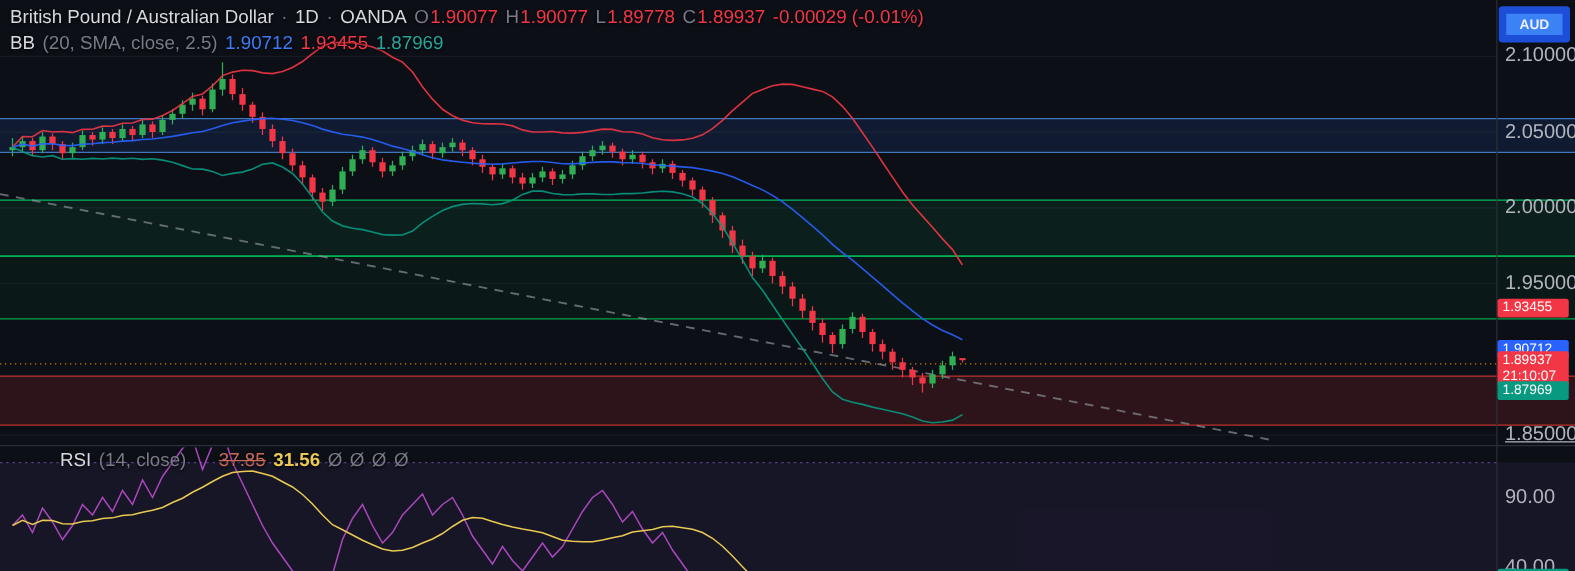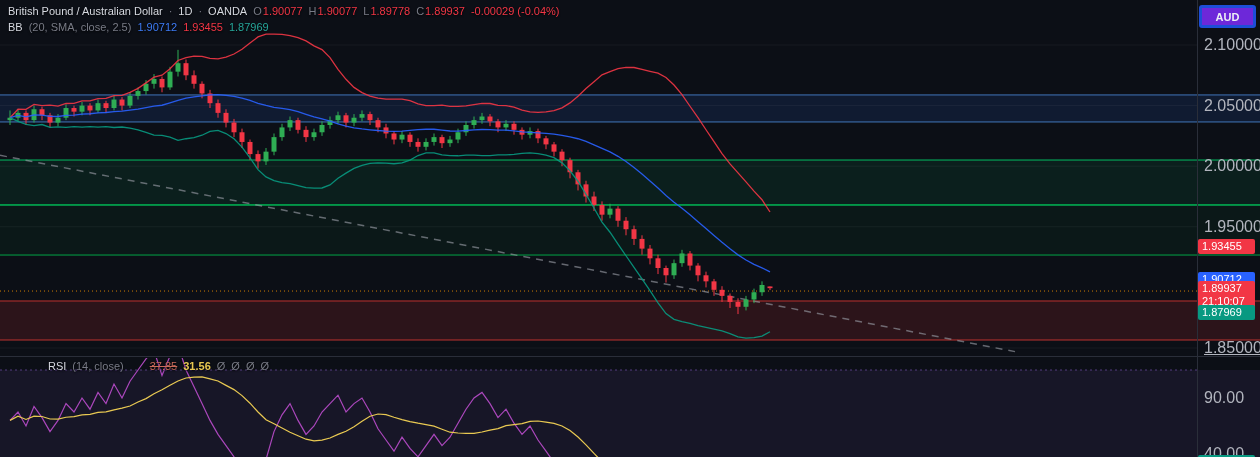--- a/index.html
+++ b/index.html
@@ -4,38 +4,38 @@
 <style>
   html,body{margin:0;padding:0;}
   body{
     width:1260px;height:457px;overflow:hidden;position:relative;
     background:#0c0f16;
     font-family:"Liberation Sans","DejaVu Sans",sans-serif;
   }
   #chart-canvas{position:absolute;left:0;top:0;}
   
   #legend{position:absolute;top:5px;left:8px;z-index:7;}
-  .lg-row{display:flex;gap:6px;font-size:11px;color:#d6d9e0;align-items:flex-end;
+  .lg-row{display:flex;gap:6px;font-size:15px;color:#d6d9e0;align-items:flex-end;
           margin-bottom:4px;white-space:nowrap;text-shadow:0 1px 2px rgba(0,0,0,.8);}
   .dim{color:#787b86;}
   .red{color:#f23645;}
   .blue{color:#3d7bf5;}
   .teal{color:#26a69a;}
   .yellow{color:#e9c952;font-weight:bold;}
   .strike{color:#c96b5b;text-decoration:line-through;margin-left:20px;}
   .pair{display:inline-flex;gap:1px;}
   #rsi-legend{position:absolute;top:360px;left:8px;z-index:7;padding-left:40px;}
   
   #price-axis{position:absolute;left:1197px;top:0;width:63px;height:457px;z-index:5;}
   .tick{position:absolute;left:7px;font-size:16px;color:#b2b5be;line-height:13px;}
   .pbadge{position:absolute;left:1px;right:5px;border-radius:2px;color:#fff;
           font-size:11px;line-height:13px;padding:1px 4px;z-index:6;
           font-weight:normal;}
   #currency-badge{position:absolute;top:5px;left:2px;right:4px;height:17px;
-          background:#6d28d9;border:3px solid #1d4ed8;border-radius:3px;
+          background:#3b82f6;border:6px solid #1d4ed8;border-radius:3px;
           color:#eceff5;font-size:11px;font-weight:bold;
           display:flex;align-items:center;justify-content:center;z-index:6;}
 </style>
 </head>
 <body>
 
 <svg id="chart-canvas" width="1260" height="457" viewBox="0 0 1260 457">
     <defs>
       <clipPath id="clip-main">
         <rect x="0" y="0" width="1197" height="356"></rect>
@@ -286,21 +286,21 @@
         <span class="red">1.90077</span>
       </span>
     <span class="pair">
         <span class="dim">L</span>
         <span class="red">1.89778</span>
       </span>
     <span class="pair">
         <span class="dim">C</span>
         <span class="red">1.89937</span>
       </span>
-    <span class="red">-0.00029 (-0.04%)</span>
+    <span class="red">-0.00029 (-0.01%)</span>
   </div>
   <div class="lg-row">
     <span>BB</span>
     <span class="dim">(20, SMA, close, 2.5)</span>
     <span class="blue">1.90712</span>
     <span class="red">1.93455</span>
     <span class="teal">1.87969</span>
   </div>
 </div>
 

